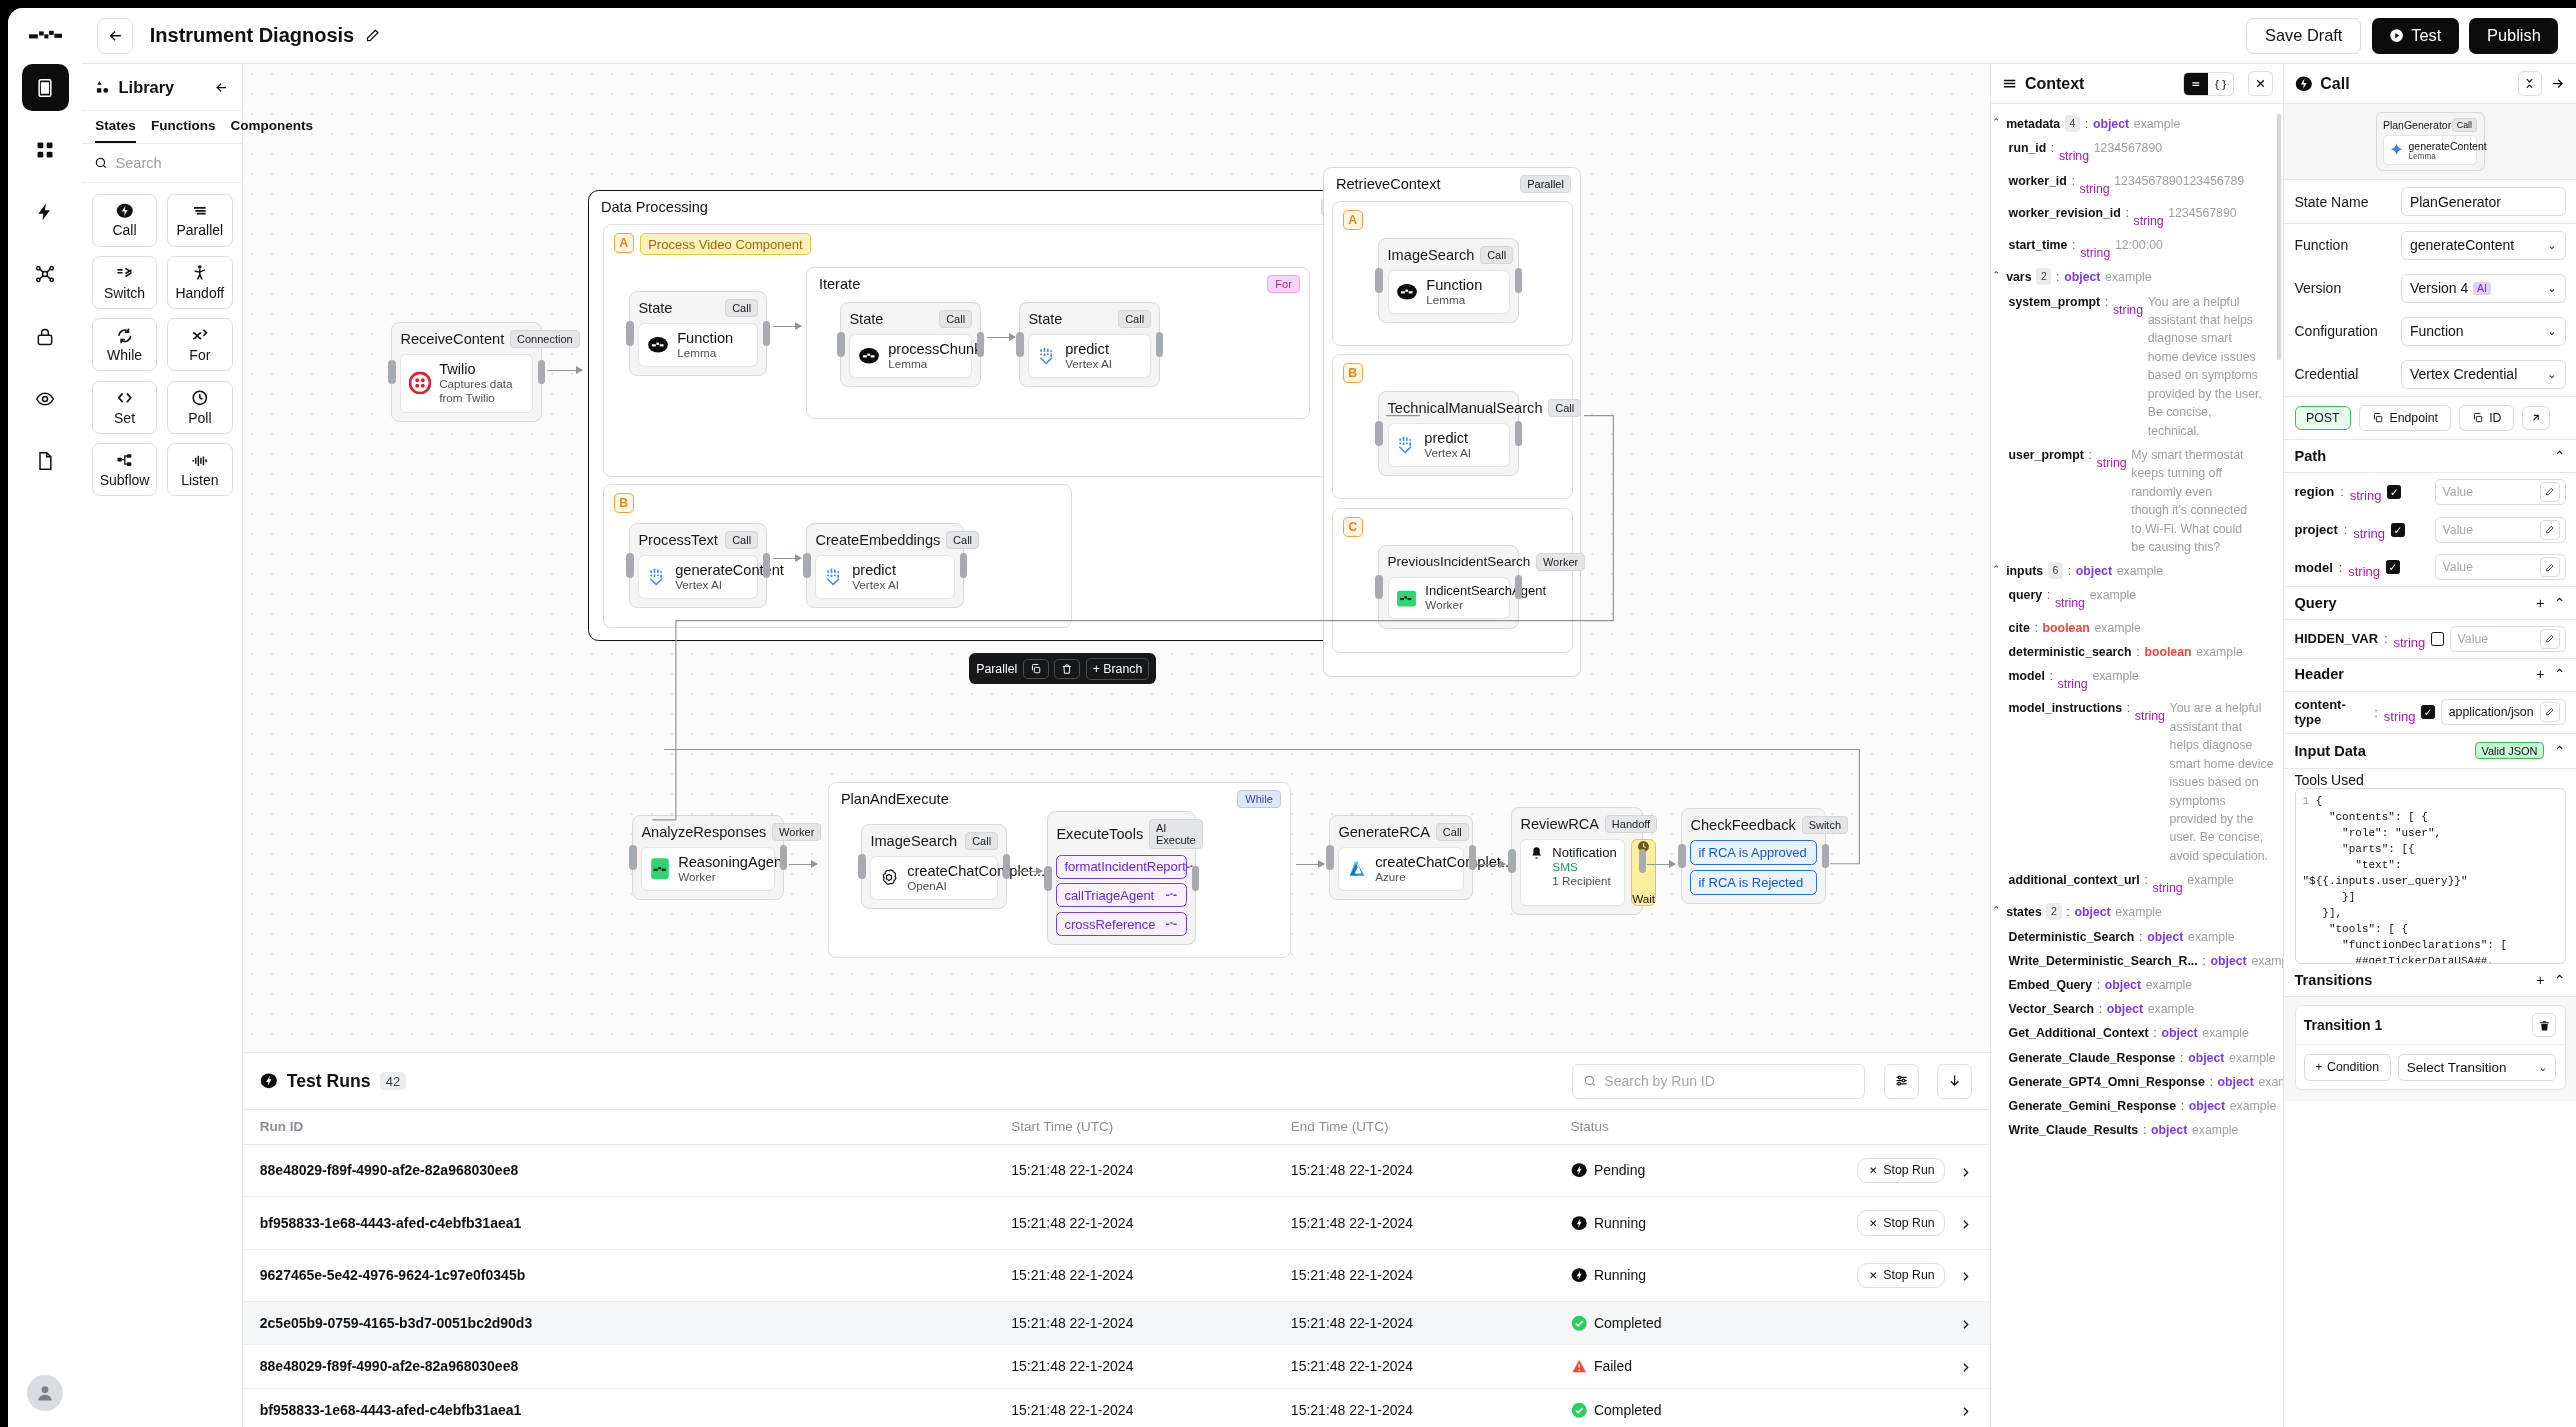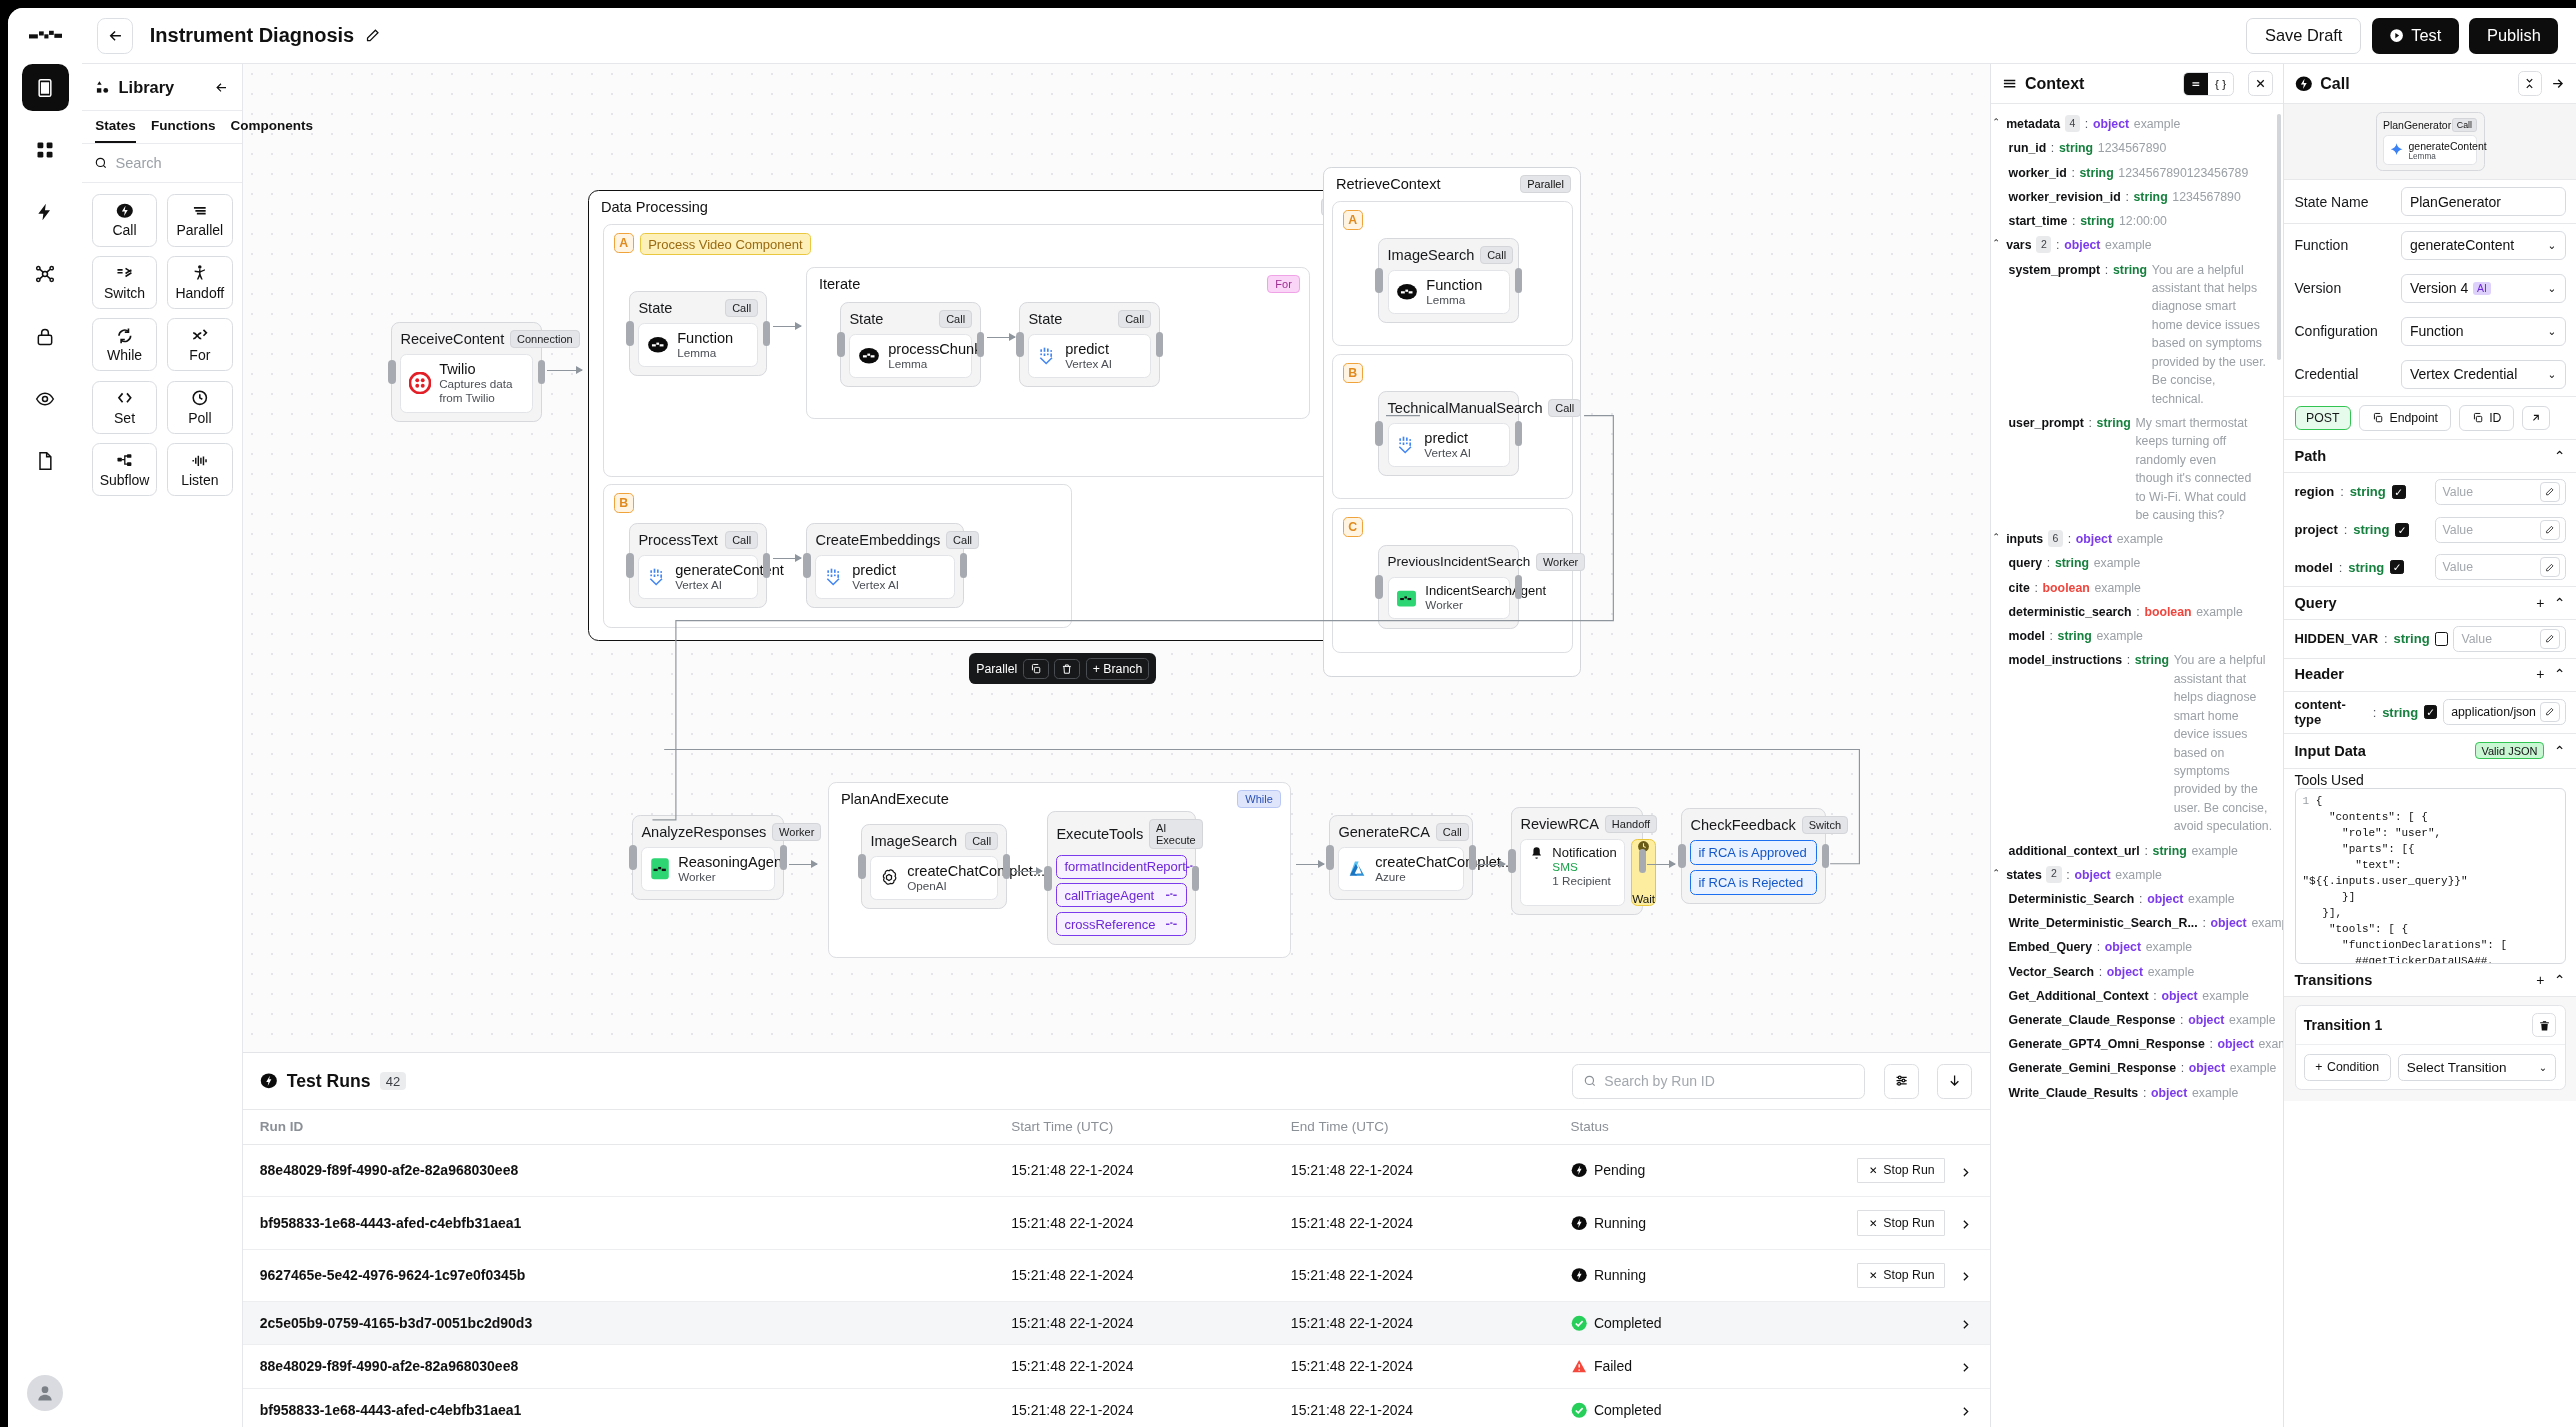--- a/index.html
+++ b/index.html
@@ -88,35 +88,35 @@
   .tr-search input{border:0;outline:0;font-size:14px;width:100%;font-family:inherit;}
   .tr-search input::placeholder{color:#a3a8ae;}
   .tr-ibtn{width:35px;height:35px;border:0.6px solid #dcdee1;border-radius:6.4px;display:flex;align-items:center;justify-content:center;margin-left:9.4px;}
   table{width:100%;border-collapse:collapse;}
   th{font-size:13.5px;font-weight:400;color:#8b9097;text-align:left;padding:9.4px 0 9.4px 0;border-top:0.6px solid #e6e8ea;border-bottom:0.6px solid #e6e8ea;}
   td{font-size:14px;padding:13px 0;border-bottom:0.6px solid #eceef0;}
   .c-run{width:44%;padding-left:17.6px;font-weight:700;}
   .c-st{width:16%;} .c-et{width:16%;} .c-status{width:14%;} .c-act{width:10%;}
   tr.sel td{background:#f5f6f7;}
   .status-cell{display:flex;align-items:center;gap:7px;}
-  .stop-btn{border:0.6px solid #dcdee1;border-radius:1px;font-size:12.3px;padding:4.7px 9.4px;display:inline-flex;align-items:center;gap:5.3px;}
+  .stop-btn{border:0.6px solid #dcdee1;border-radius:10px;font-size:12.3px;padding:4.7px 9.4px;display:inline-flex;align-items:center;gap:5.3px;}
 
   
   .ctx { position:absolute; right:293px; top:56px; width:293px; bottom:0; background:#fff; border-left:0.6px solid #e2e4e7; z-index:4; display:flex;flex-direction:column;}
   .ctx-head{height:40px;display:flex;align-items:center;gap:8.2px;padding:0 10.5px;border-bottom:0.6px solid #e6e8ea;}
   .ctx-title{font-size:16px;font-weight:700;}
   .seg{margin-left:auto;display:flex;border:0.6px solid #dcdee1;border-radius:5.3px;overflow:hidden;}
   .seg div{width:24.6px;height:22px;display:flex;align-items:center;justify-content:center;font-size:11.7px;}
   .seg div.on{background:#0d0d0d;color:#fff;}
   .ctx-x{width:24.6px;height:24.6px;border:0.6px solid #dcdee1;border-radius:5.3px;display:flex;align-items:center;justify-content:center;margin-left:5.9px;}
   .ctx-body{flex:1;overflow:hidden;padding:8.2px 0 0 0;position:relative;}
   .crow{display:flex;align-items:flex-start;font-size:12.3px;line-height:1.5;padding:2.9px 8.2px 2.9px 0;gap:4.7px;}
   .crow .key{font-weight:700;color:#101113;}
   .crow .colon{color:#55595f;}
-  .t-string{color:#15803d;font-weight:700;}
+  .t-string{color:#a21caf;font-weight:400;margin-top:8px;}
   .t-object{color:#7c3aed;font-weight:700;}
   .t-boolean{color:#f0453d;font-weight:700;}
   .val{color:#9aa0a6;}
   .chev{width:10.5px;display:inline-block;text-align:center;color:#111;font-size:9.4px;}
   .cnt{background:#e9eaec;border-radius:3.5px;font-size:10.5px;padding:0.6px 4.7px;color:#3c3f44;}
   .ind1{padding-left:17.6px;}
   .multi{color:#9aa0a6; max-width:117px;}
   .ctx-scroll{position:absolute;right:2.3px;top:9.4px;width:3.5px;height:246px;background:#d2d5d9;border-radius:1.8px;}
 
   

